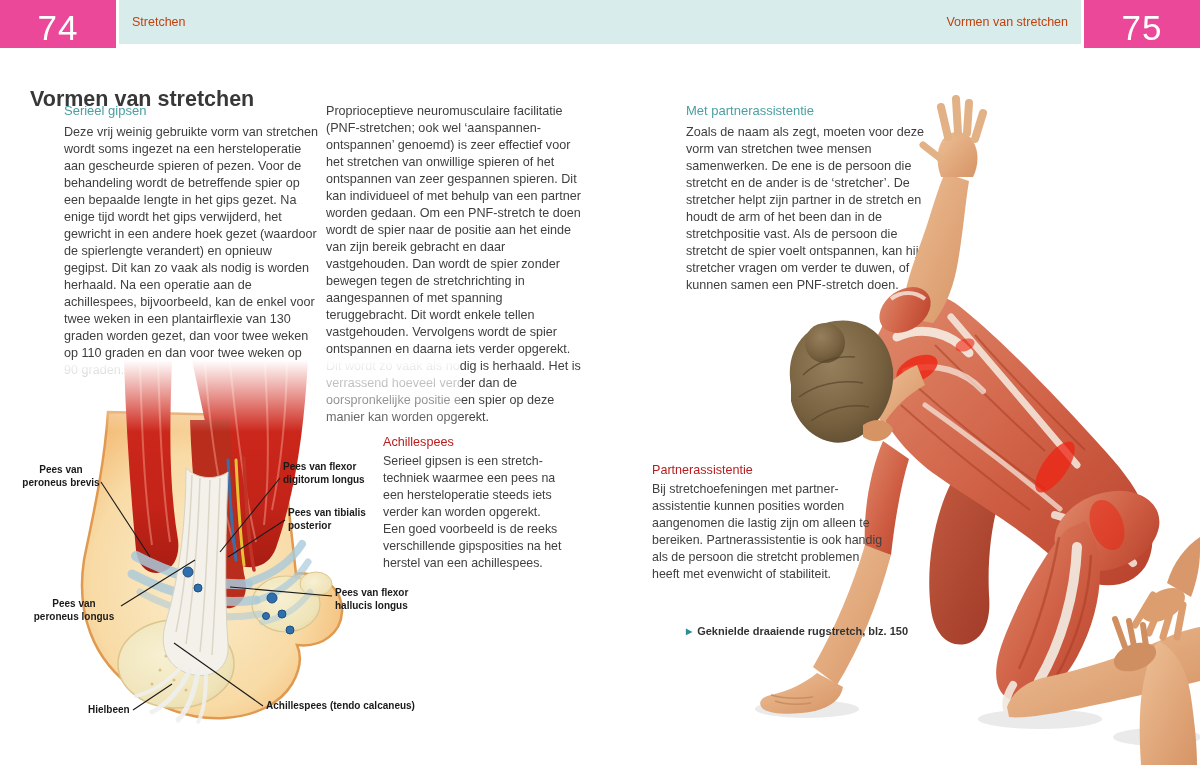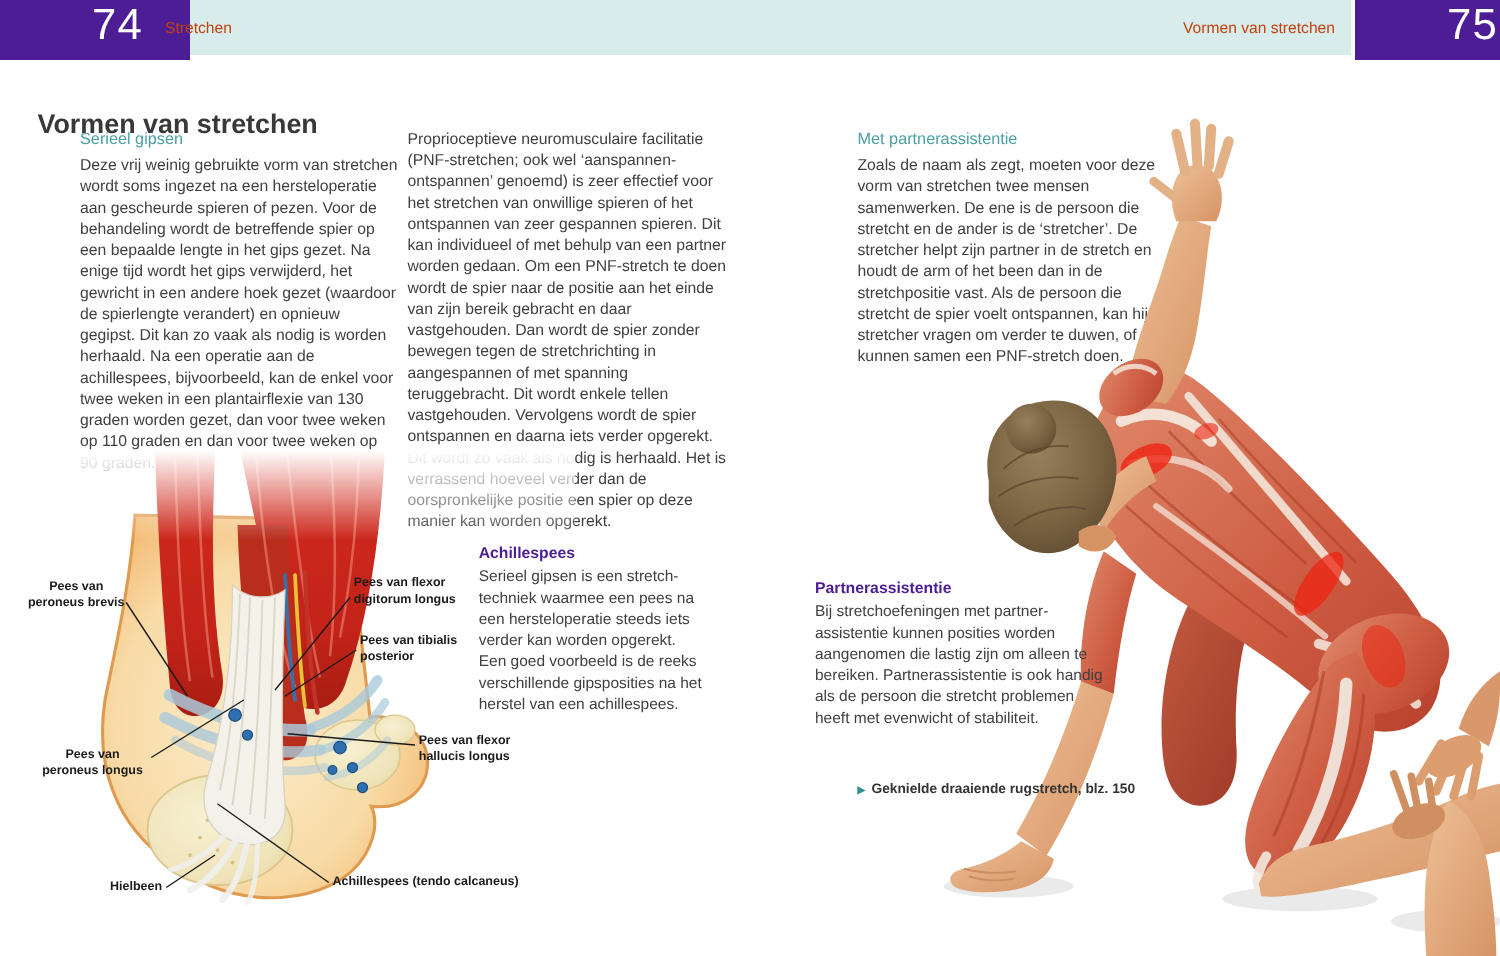--- a/index.html
+++ b/index.html
@@ -2,40 +2,40 @@
 <html><head>
 <meta charset="utf-8">
 <style>
   html,body{margin:0;padding:0;background:#ffffff;}
   .page{
     position:relative;width:1200px;height:765px;background:#ffffff;overflow:hidden;
     font-family:"Liberation Sans", sans-serif;color:#3f3f3f;
   }
   
   .hdr-strip{position:absolute;left:119px;top:0;width:962px;height:44px;background:#d9ecec;}
-  .hdr-box{position:absolute;top:0;width:116px;height:48px;background:#4c1d95;
-    display:flex;align-items:flex-start;justify-content:center;padding-left:36px;}
+  .hdr-box{position:absolute;top:0;width:116px;height:48px;background:#ec4899;
+    display:flex;align-items:flex-end;justify-content:center;}
   .hdr-box.left{left:0;}
   .hdr-box.right{left:1084px;}
   .hdr-num{font-size:35px;color:#ffffff;font-weight:400;letter-spacing:1px;}
   .hdr-title{position:absolute;top:0;height:44px;display:flex;align-items:center;
     font-size:12.5px;color:#c2410c;}
   .hdr-title.left{left:132px;}
   .hdr-title.right{right:132px;}
   
   .page-title{position:absolute;left:30px;top:73px;font-size:21.5px;font-weight:700;color:#383838;}
   .col{position:absolute;width:255px;margin-left:34px;}
   .col-h{font-size:13px;color:#4aa0a2;margin:0 0 6px 0;font-weight:400;}
   .col-b{font-size:12.6px;line-height:17px;color:#3f3f3f;}
   #col1{left:30px;top:103px;}
   #col2{left:292px;top:103px;}
   #col3{left:652px;top:103px;}
   
   .callout{position:absolute;z-index:5;}
-  .callout-h{font-size:12.6px;font-weight:700;color:#4c1d95;margin:0 0 4px 0;}
+  .callout-h{font-size:12.6px;font-weight:400;color:#b91c1c;margin:0 0 4px 0;}
   .callout-b{font-size:12.4px;line-height:17px;color:#3f3f3f;}
   #callout1{left:383px;top:435px;width:180px;}
   #callout2{left:652px;top:463px;width:236px;}
   
   .xref{position:absolute;left:686px;top:625px;z-index:5;font-size:11px;font-weight:700;color:#333;
     display:flex;align-items:center;gap:5px;}
   .xref .tri{color:#2e8f93;font-size:8px;line-height:11px;}
   
   .illo{position:absolute;z-index:1;}
   #ankle-svg{left:40px;top:360px;}

